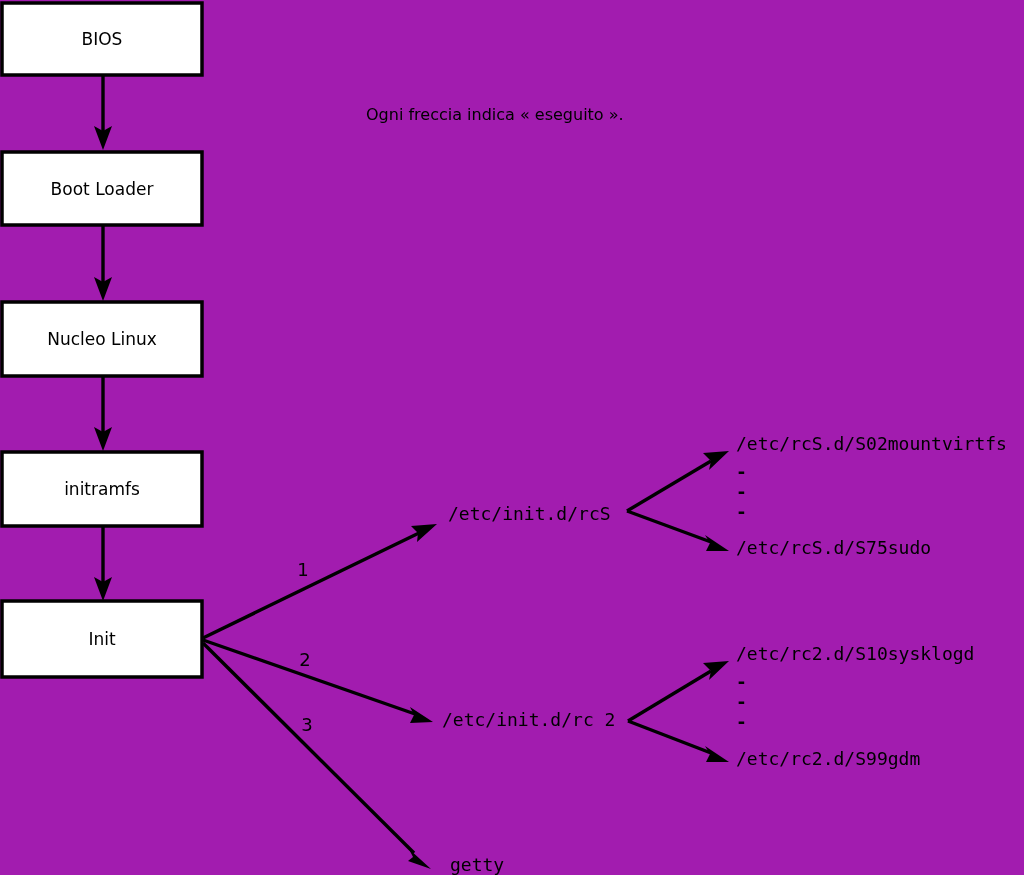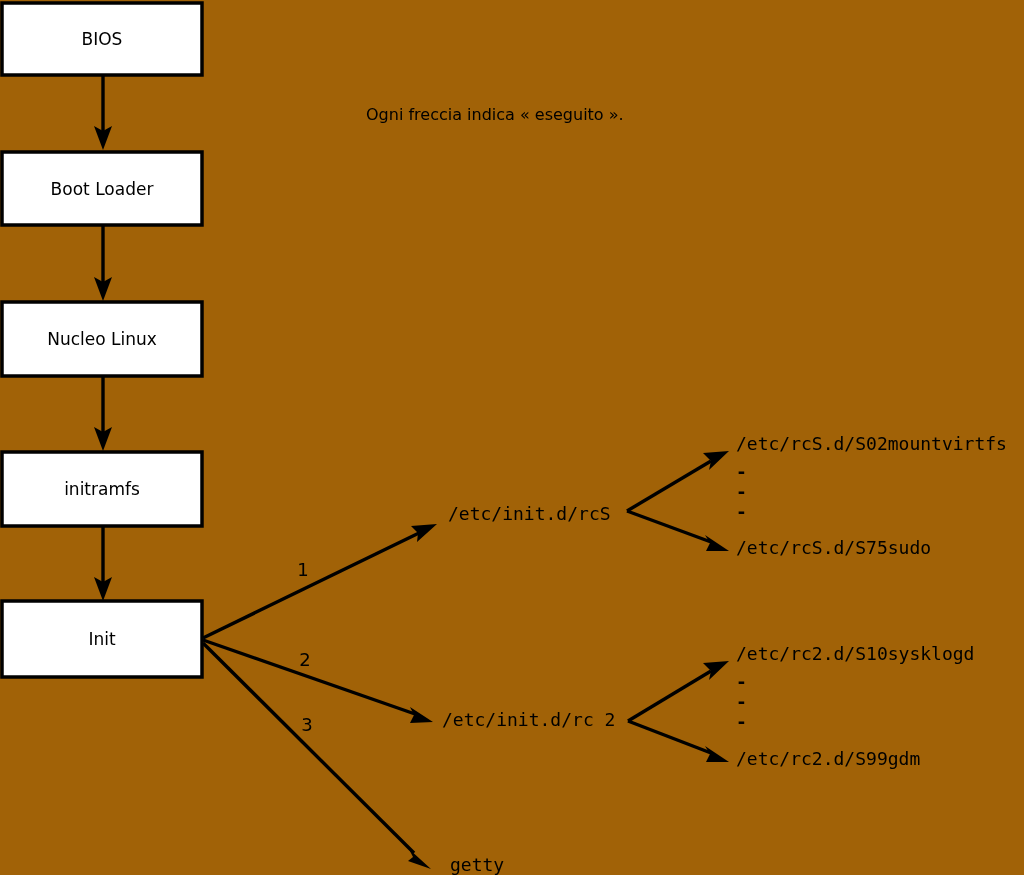--- a/index.html
+++ b/index.html
@@ -4,21 +4,21 @@
 <style>
   html, body {
     margin: 0;
     padding: 0;
     background: #ffffff;
   }
   #canvas {
     position: relative;
     width: 1024px;
     height: 875px;
-    background: #a16207;
+    background: #a21caf;
     overflow: hidden;
   }
   svg.diagram {
     position: absolute;
     left: 0;
     top: 0;
     width: 1024px;
     height: 875px;
   }
   .box-label {

